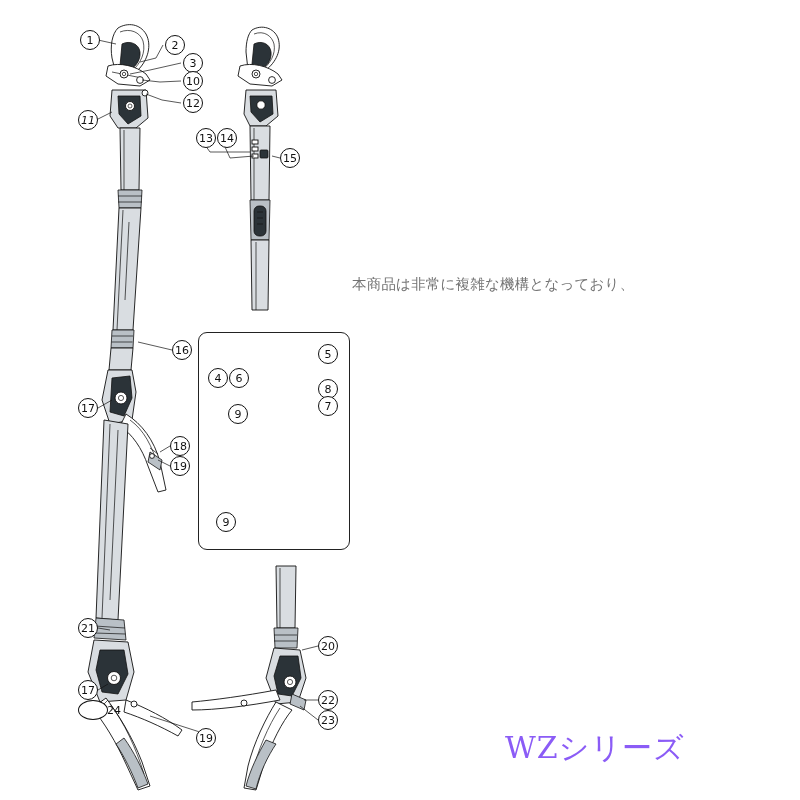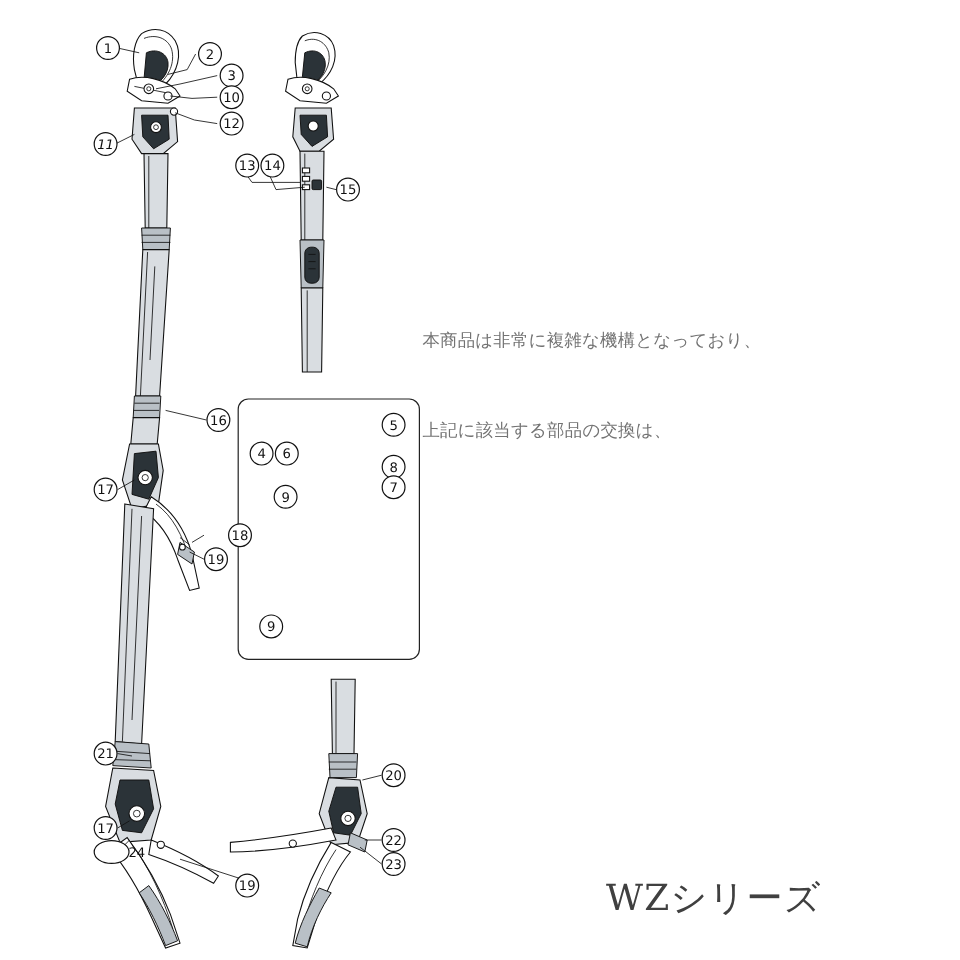--- a/index.html
+++ b/index.html
@@ -39,21 +39,21 @@
     letter-spacing: 0.2px;
     white-space: pre;
   }
   .note-line { display: block; }
   .series-label {
     position: absolute;
     left: 505px;
     top: 728px;
     font-size: 30px;
     font-family: "DejaVu Serif", "Liberation Serif", serif;
-    color: #404040;
+    color: #8b5cf6;
     letter-spacing: 1px;
   }
   .inset-title {
     position: absolute;
     left: 210px;
     top: 342px;
     font-size: 14px;
     font-family: "DejaVu Sans", "Liberation Sans", sans-serif;
     color: #111111;
     text-decoration: underline;
@@ -291,38 +291,37 @@
   <div class="callout" style="left:165px; top:35px;">2</div>
   <div class="callout" style="left:183px; top:53px;">3</div>
   <div class="callout" style="left:183px; top:71px;">10</div>
   <div class="callout" style="left:183px; top:93px;">12</div>
   <div class="callout" style="left:78px;  top:110px;font-style:italic;">11</div>
   <div class="callout" style="left:196px; top:128px;">13</div>
   <div class="callout" style="left:217px; top:128px;text-align:center;">14</div>
   <div class="callout" style="left:280px; top:148px;">15</div>
   <div class="callout" style="left:172px; top:340px;text-align:center;">16</div>
   <div class="callout" style="left:78px;  top:398px;">17</div>
-  <div class="callout" style="left:170px; top:436px;margin-left:20px;">18</div>
+  <div class="callout" style="left:170px; top:436px;">18</div>
   <div class="callout" style="left:170px; top:456px;">19</div>
   <div class="callout" style="left:78px;  top:618px;">21</div>
   <div class="callout" style="left:318px; top:636px;">20</div>
   <div class="callout" style="left:78px;  top:680px;">17</div>
   <div class="callout" style="left:318px; top:690px;">22</div>
   <div class="callout" style="left:78px;  top:700px;padding-left:28px;">24</div>
   <div class="callout" style="left:318px; top:710px;">23</div>
   <div class="callout" style="left:196px; top:728px;">19</div>
 
   <div class="callout" style="left:318px; top:344px;">5</div>
   <div class="callout" style="left:208px; top:368px;">4</div>
   <div class="callout" style="left:229px; top:368px;">6</div>
   <div class="callout" style="left:318px; top:379px;">8</div>
   <div class="callout" style="left:318px; top:396px;">7</div>
   <div class="callout" style="left:228px; top:404px;">9</div>
   <div class="callout" style="left:216px; top:512px;">9</div>
 
   <div class="note-block">
     <span class="note-line">本商品は非常に複雑な機構となっており、</span>
-    <span class="note-line">上記に該当する部品の交換は、</span>
   </div>
 
   <div class="series-label">WZシリーズ</div>
 
 </div>
 
 </body></html>

